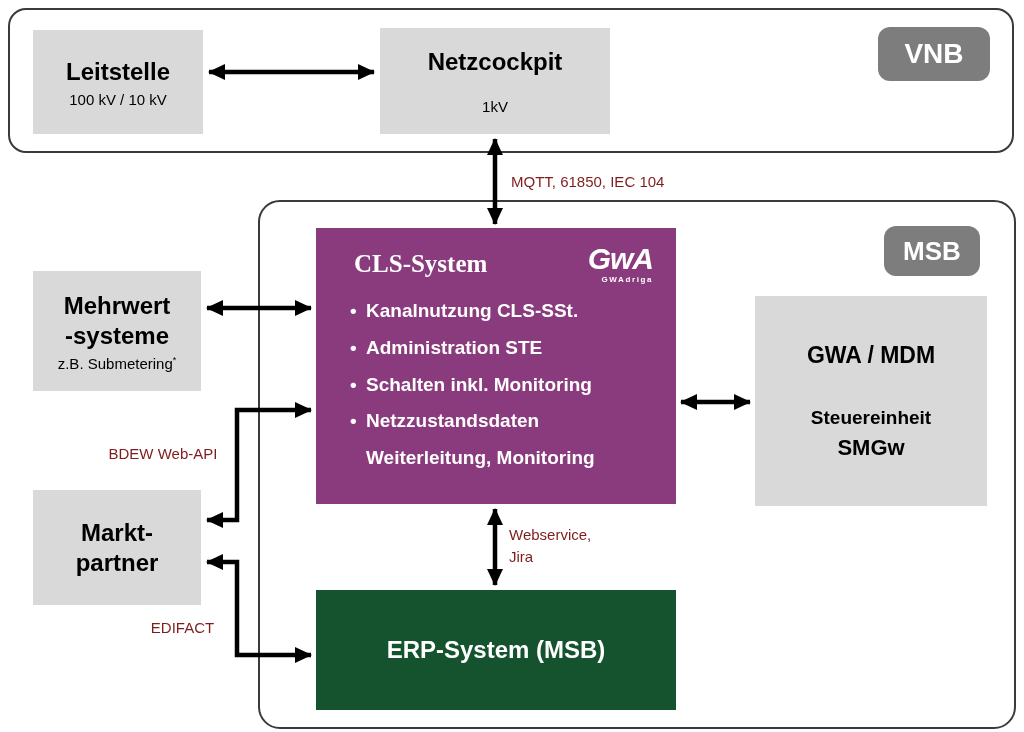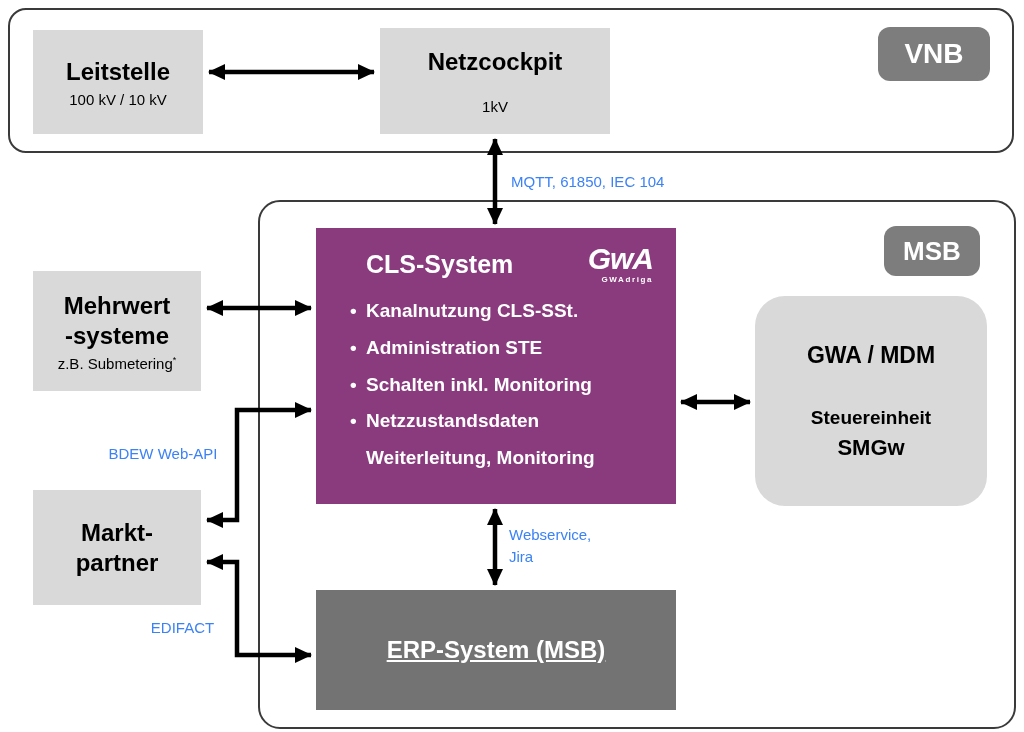--- a/index.html
+++ b/index.html
@@ -20,42 +20,42 @@
   .box { position:absolute; background:#d9d9d9; display:flex; flex-direction:column;
          align-items:center; justify-content:center; text-align:center; }
   .box .title { font-size:24px; font-weight:700; line-height:30px; }
   .box .subtitle { font-size:15px; font-weight:500; margin-top:4px; }
 
   .box-leitstelle { left:33px; top:30px; width:170px; height:104px; }
   .box-netzcockpit { left:380px; top:28px; width:230px; height:106px;gap:17px; }
   .box-mehrwert { left:33px; top:248px; width:168px; height:120px;margin-top:23px; }
   .box-marktpartner { left:33px; top:490px; width:168px; height:115px; }
 
-  .box-gwamdm { left:755px; top:296px; width:232px; height:210px;border-radius:30px; }
+  .box-gwamdm { left:755px; top:296px; width:232px; height:210px; }
   .gwamdm-line1 { font-size:23px; font-weight:700; }
   .gwamdm-line2 { font-size:19px; font-weight:700; margin-top:38px; }
   .gwamdm-line3 { font-size:22px; font-weight:700; margin-top:6px; }
 
   .box-cls { position:absolute; left:316px; top:228px; width:360px; height:276px;
              background:#8a3b7d; color:#fff; padding:16px 18px 14px 34px; }
   .cls-header { display:flex; justify-content:space-between; align-items:flex-start; margin-bottom:16px; }
-  .cls-title { font-size:25px; font-weight:700; margin-left:16px; margin-top:6px; }
+  .cls-title { font-size:25px; font-weight:700; margin-left:4px; margin-top:6px;font-family:Liberation Serif, serif; }
   .logo { text-align:right; line-height:1; margin-right:5px; }
   .logo-main { font-size:30px; font-weight:700; letter-spacing:-1px; font-style:italic; }
   .logo-sub { font-size:8px; font-weight:600; letter-spacing:1.6px; margin-top:2px; }
   .cls-list { display:flex; flex-direction:column; gap:14px; font-size:19px; font-weight:600; }
   .cls-row { display:flex; line-height:1.2; }
   .cls-bullet { width:16px; flex:0 0 16px; }
   .cls-row.continuation .cls-bullet { visibility:hidden; }
 
   .box-erp { position:absolute; left:316px; top:590px; width:360px; height:120px;
-             background:#737373; color:#fff; display:flex; align-items:center; justify-content:center;text-decoration:underline; }
+             background:#14532d; color:#fff; display:flex; align-items:center; justify-content:center; }
   .erp-title { font-size:24px; font-weight:700; }
 
-  .conn-label { position:absolute; font-size:15px; font-weight:500; color:#3b82f6; line-height:22px; }
+  .conn-label { position:absolute; font-size:15px; font-weight:500; color:#7f1d1d; line-height:22px; }
   .label-mqtt { left:511px; top:171px; }
   .label-webservice { left:509px; top:524px; }
   .label-bdew { left:95px; top:443px; width:136px; text-align:center; }
   .label-edifact { left:130px; top:617px; width:105px; text-align:center; }
 
   .arrows { position:absolute; left:0; top:0; width:1024px; height:732px; pointer-events:none; }
   .arr { stroke:#000; stroke-width:4.5px; fill:none; stroke-linejoin:miter; }
 
   sup { font-size:9px; }
 </style>

